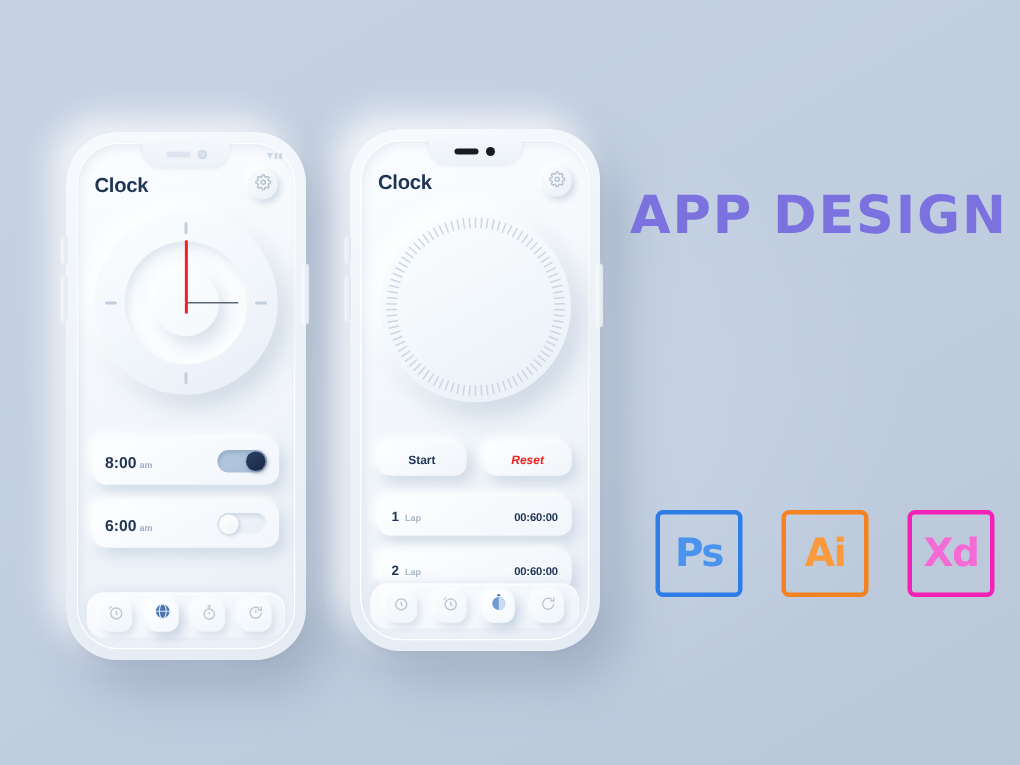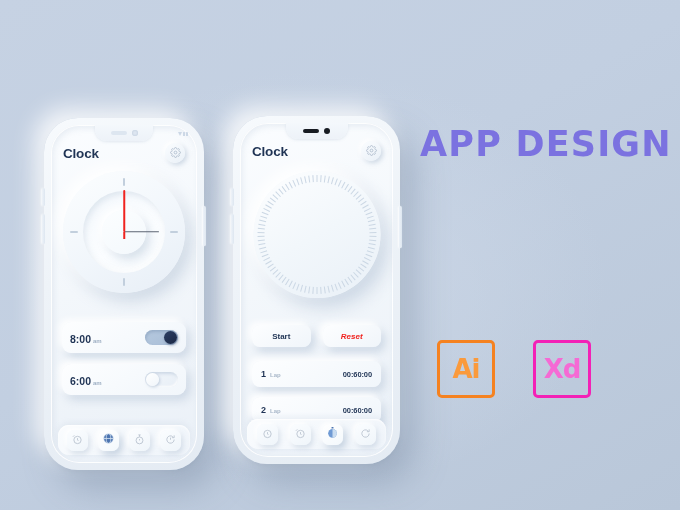--- a/index.html
+++ b/index.html
@@ -25,21 +25,20 @@
   
   .phone {
     position: absolute;
     border-radius: 34px;
     background: linear-gradient(155deg, #f7fafd 0%, #eef3f8 40%, #e4ebf3 100%);
     padding: 7px;
     box-shadow:
       -10px -10px 22px rgba(255,255,255,0.80),
       14px 18px 34px rgba(118,135,160,0.45),
       0 2px 4px rgba(120,138,163,0.25);
-    margin-top: 30px;
   }
   .phone-inner {
     position: relative;
     width: 100%;
     height: 100%;
     border-radius: 28px;
     background: linear-gradient(160deg, #fbfdff 0%, #f3f7fb 45%, #eaf0f7 100%);
     overflow: hidden;
     box-shadow: inset 0 0 0 1px rgba(255,255,255,0.9),
                 inset 2px 3px 7px rgba(160,178,200,0.22);
@@ -435,21 +434,21 @@
     justify-content: center;
     font-family: "DejaVu Sans", sans-serif;
     font-weight: 700;
     font-size: 26px;
     letter-spacing: -1px;
     background: transparent;
     cursor: pointer;
   }
   #badge-ps { border: 3px solid #2f7ee8; color: #4a94f0; }
   #badge-ai { border: 3px solid #f58220; color: #fa9a3c; text-align: right; }
-  #badge-xd { border: 3px solid #f321b6; color: #f56ad4; margin-left: 12px; }
+  #badge-xd { border: 3px solid #f321b6; color: #f56ad4; }
 </style>
 </head>
 <body>
 
 <div class="stage">
 
   <div class="phone" id="phone-alarm">
     <div class="side-btn sb-l" style="top:70px;height:18px;"></div>
     <div class="side-btn sb-l" style="top:96px;height:30px;"></div>
     <div class="side-btn sb-r" style="top:88px;height:40px;"></div>
@@ -738,17 +737,18 @@
       </div>
 
     </div>
   </div>
 
   <div class="headline">
     <div class="headline-line">APP DESIGN</div>
   </div>
 
   <div class="badges">
+    <div class="badge" id="badge-ps">Ps</div>
     <div class="badge" id="badge-ai">Ai</div>
     <div class="badge" id="badge-xd">Xd</div>
   </div>
 
 </div>
 
 </body></html>

